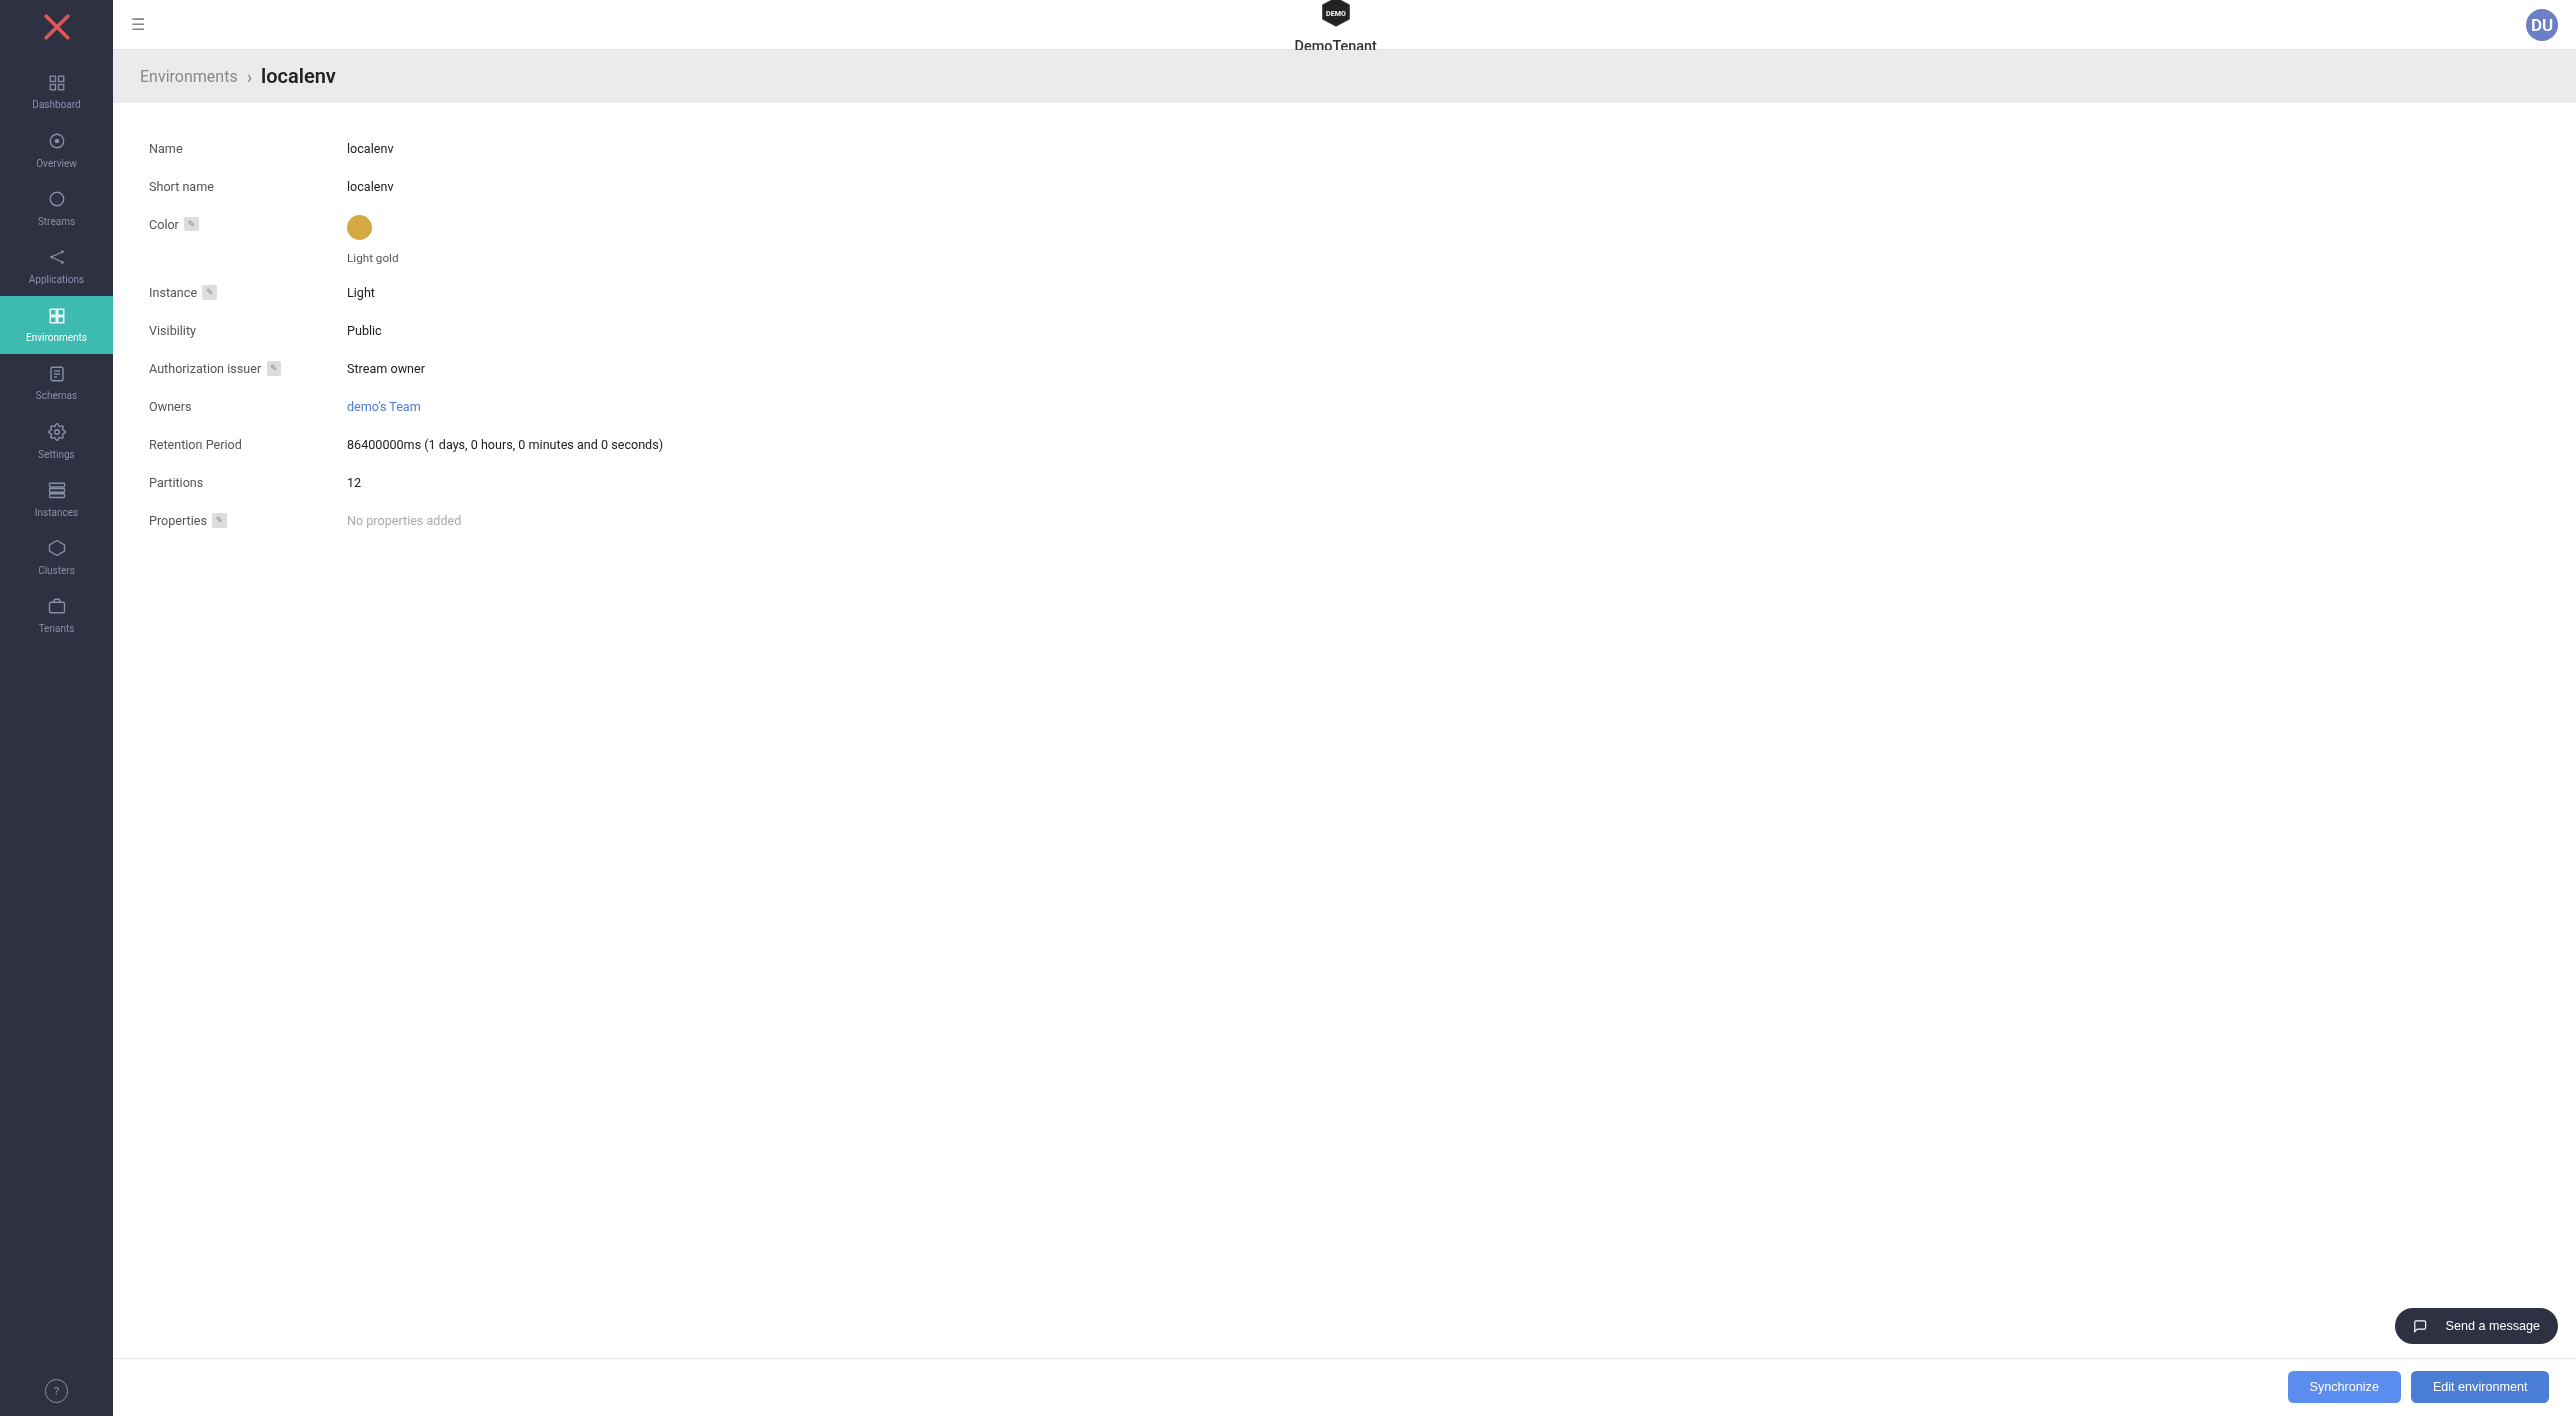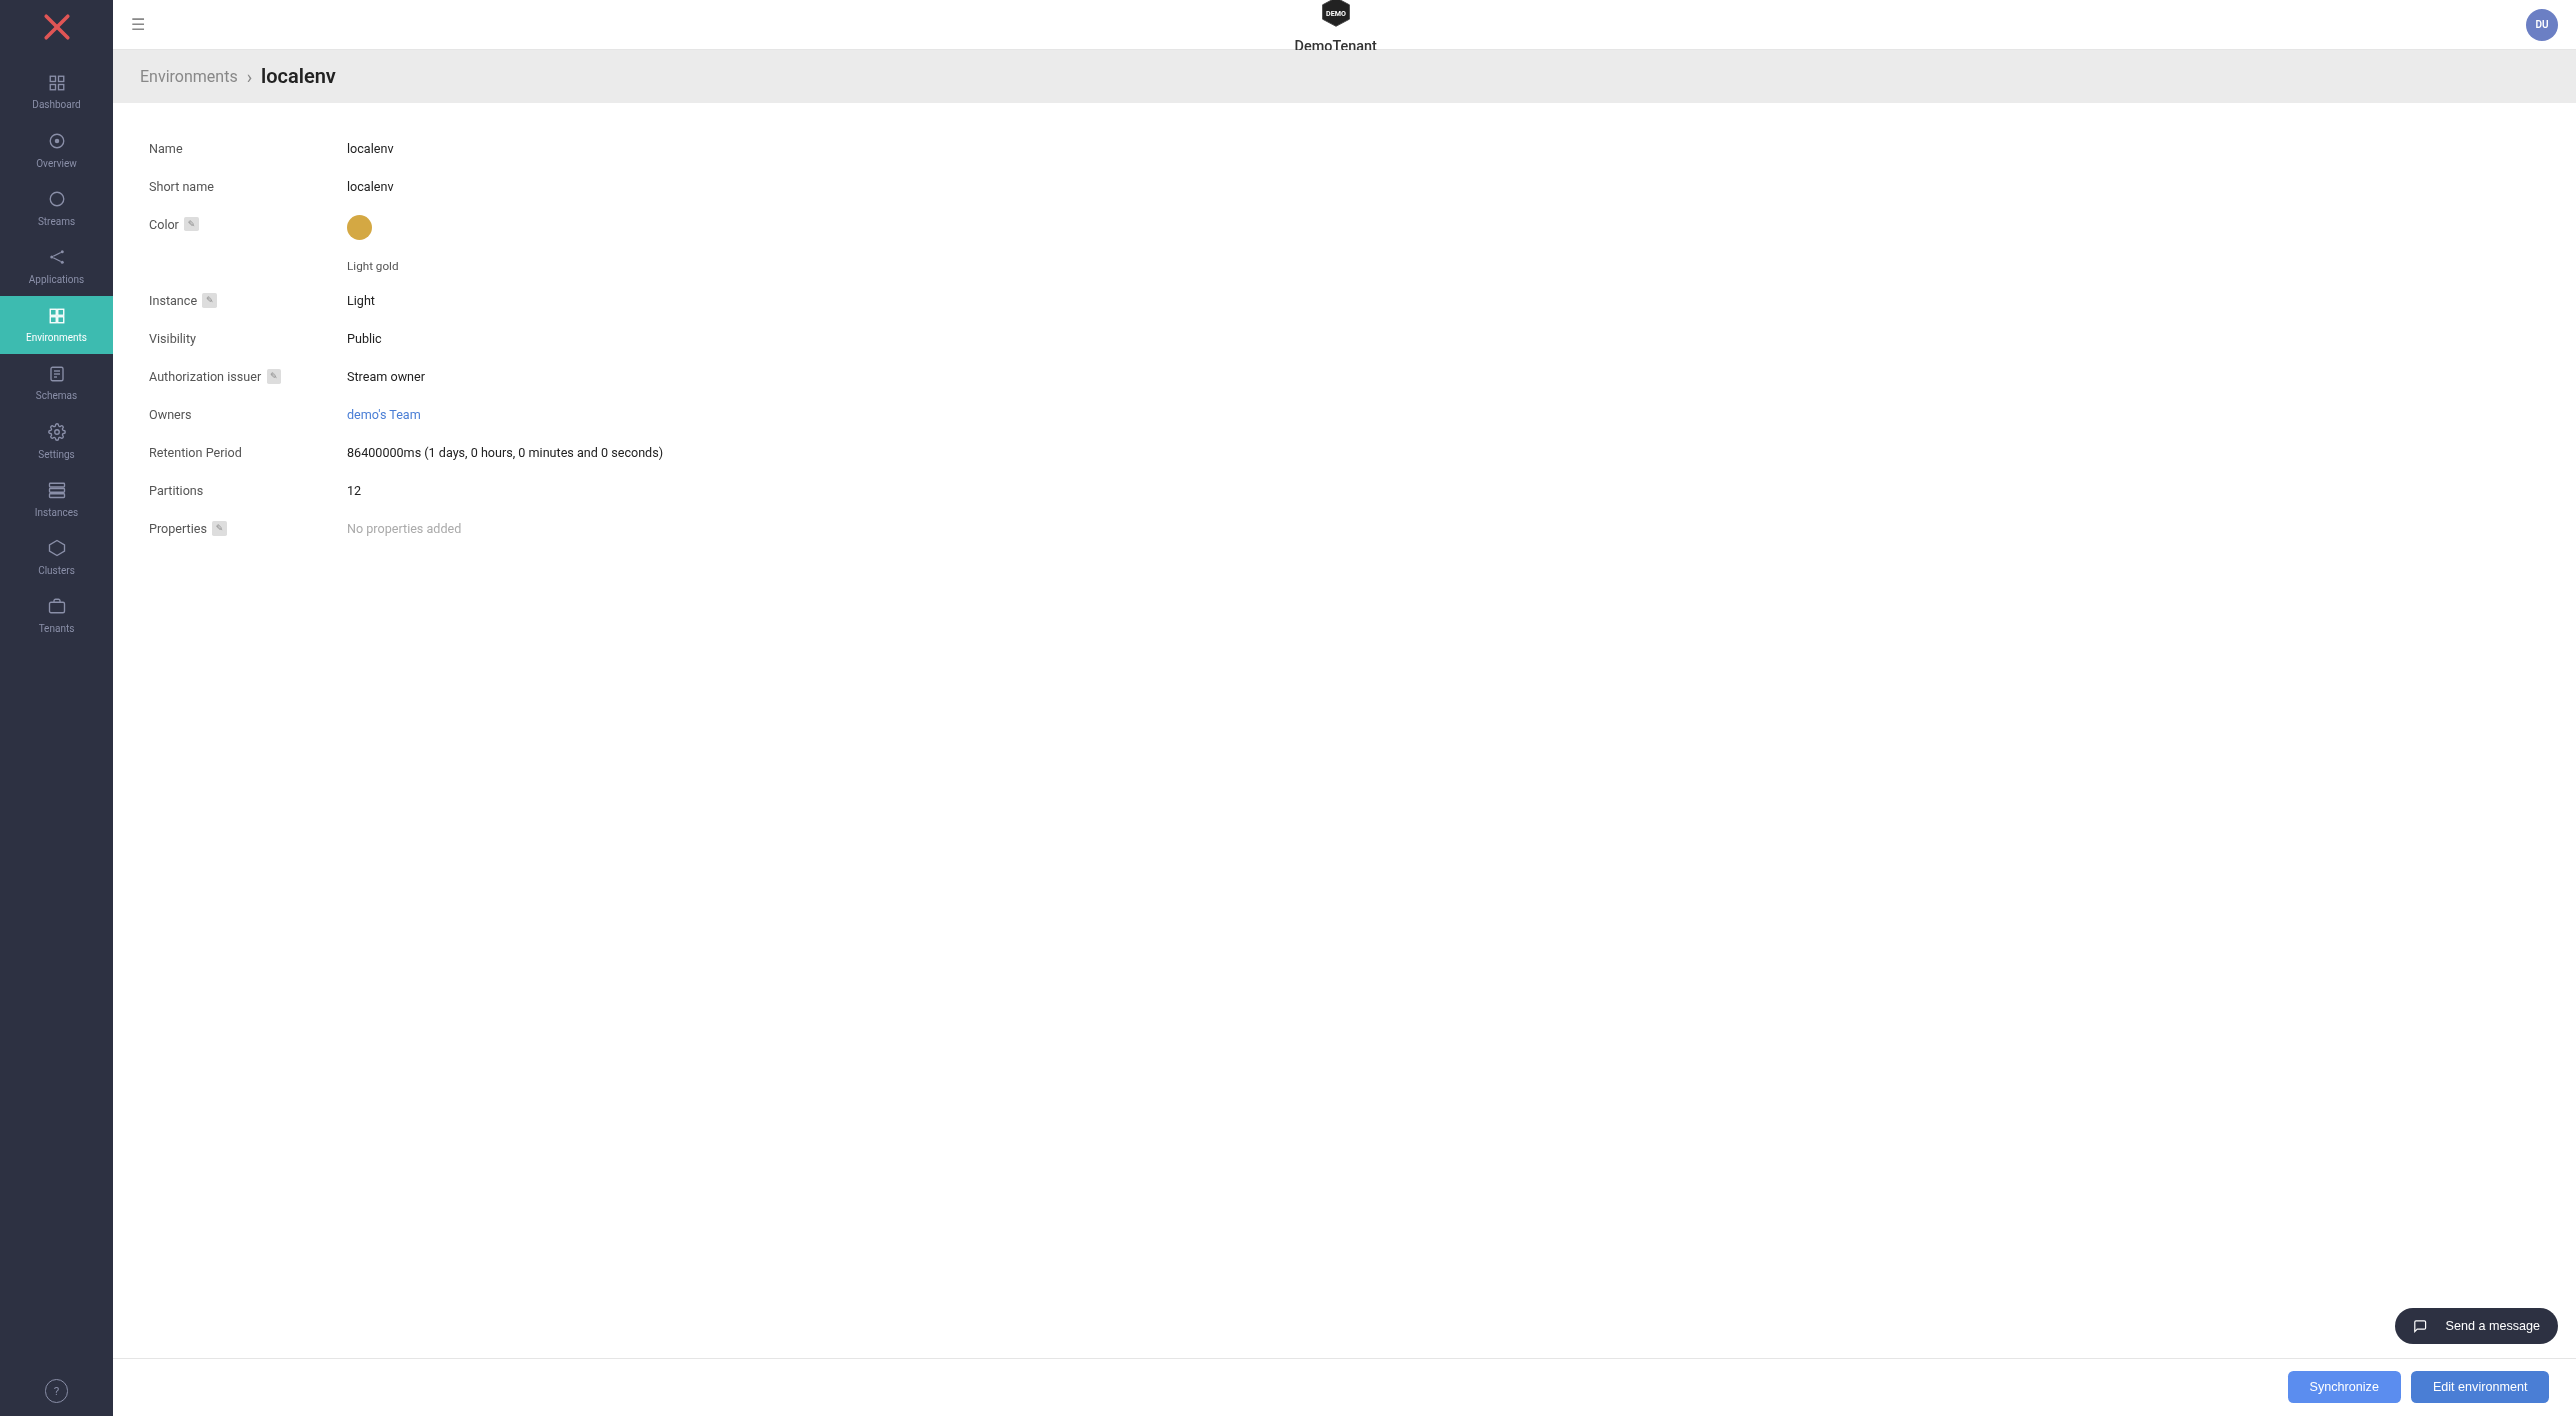--- a/index.html
+++ b/index.html
@@ -68,21 +68,21 @@
     }
     .header-menu-icon { color: #888; font-size: 16px; cursor: pointer; }
     .header-center { display: flex; align-items: center; gap: 9px; flex-direction: column; }
     .header-tenant { font-size: 14.4px; font-weight: 500; color: #333; }
     .header-avatar {
       width: 32px; height: 32px;
       border-radius: 50%;
       background: #6b7fc4;
       color: #fff;
       display: flex; align-items: center; justify-content: center;
-      font-size: 10px; font-weight: 600;
+      font-size: 17px; font-weight: 600;
     }
 
     
     .breadcrumb-bar {
       background: #ebebeb;
       padding: 14.4px 27px;
       display: flex;
       align-items: center;
       gap: 9px;
       flex-shrink: 0;
@@ -357,21 +357,21 @@
     </div>
 
 
     <div class="detail-row">
       <div class="detail-label">
         <span>Color</span>
         <span class="edit-icon">✎</span>
       </div>
       <div class="color-block">
         <span class="color-swatch" style="background:#d4a843;"></span>
-        <span style="color:#555; font-size:11.7px; margin-top:16px;">Light gold</span>
+        <span style="color:#555; font-size:11.7px; margin-top:8px;">Light gold</span>
       </div>
     </div>
 
     <div class="detail-row">
       <div class="detail-label">
         <span>Instance</span>
         <span class="edit-icon">✎</span>
       </div>
       <div class="detail-value">Light</div>
     </div>

